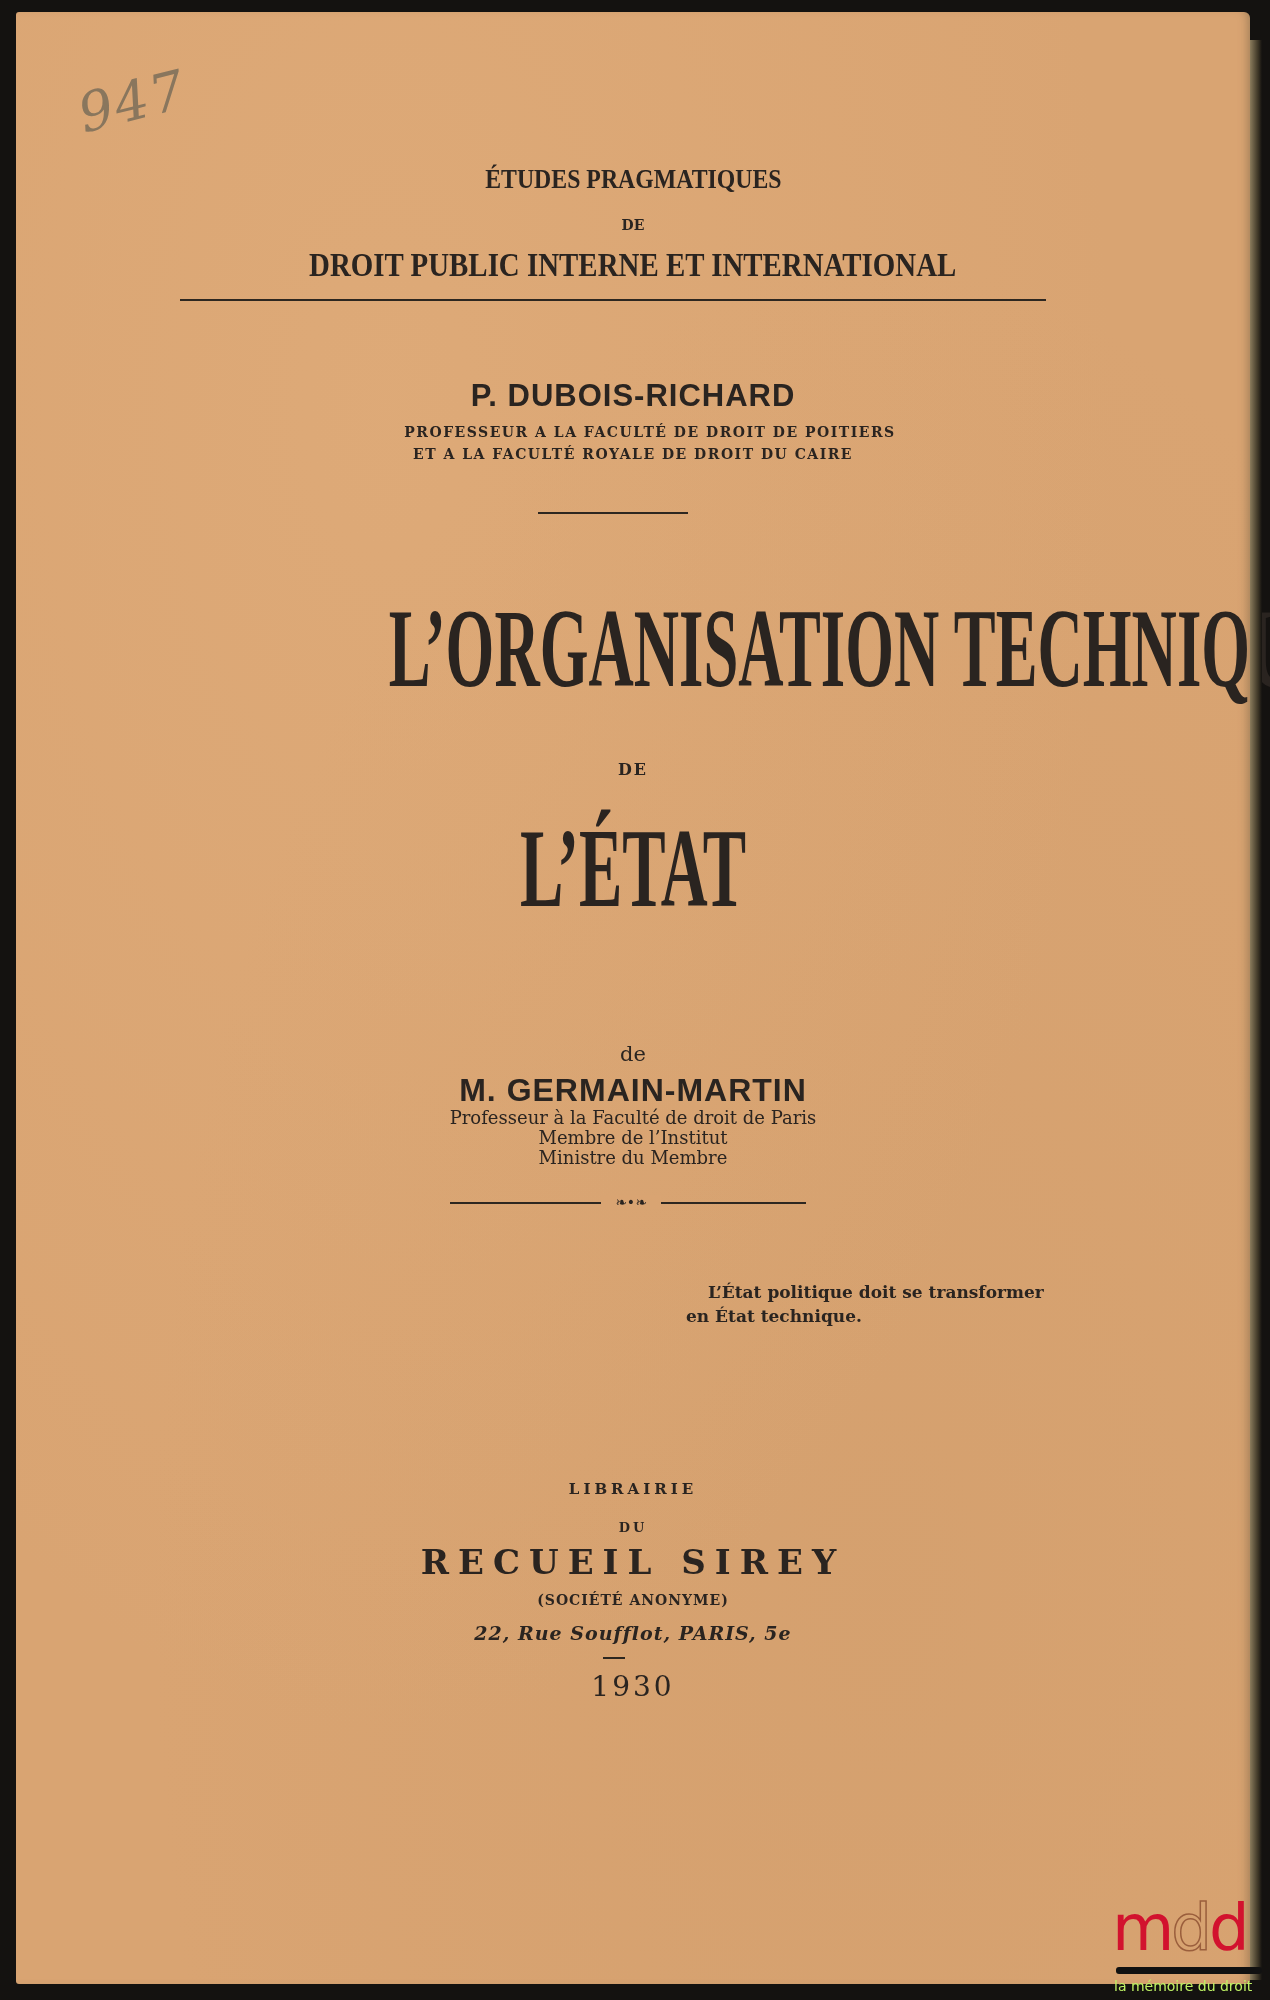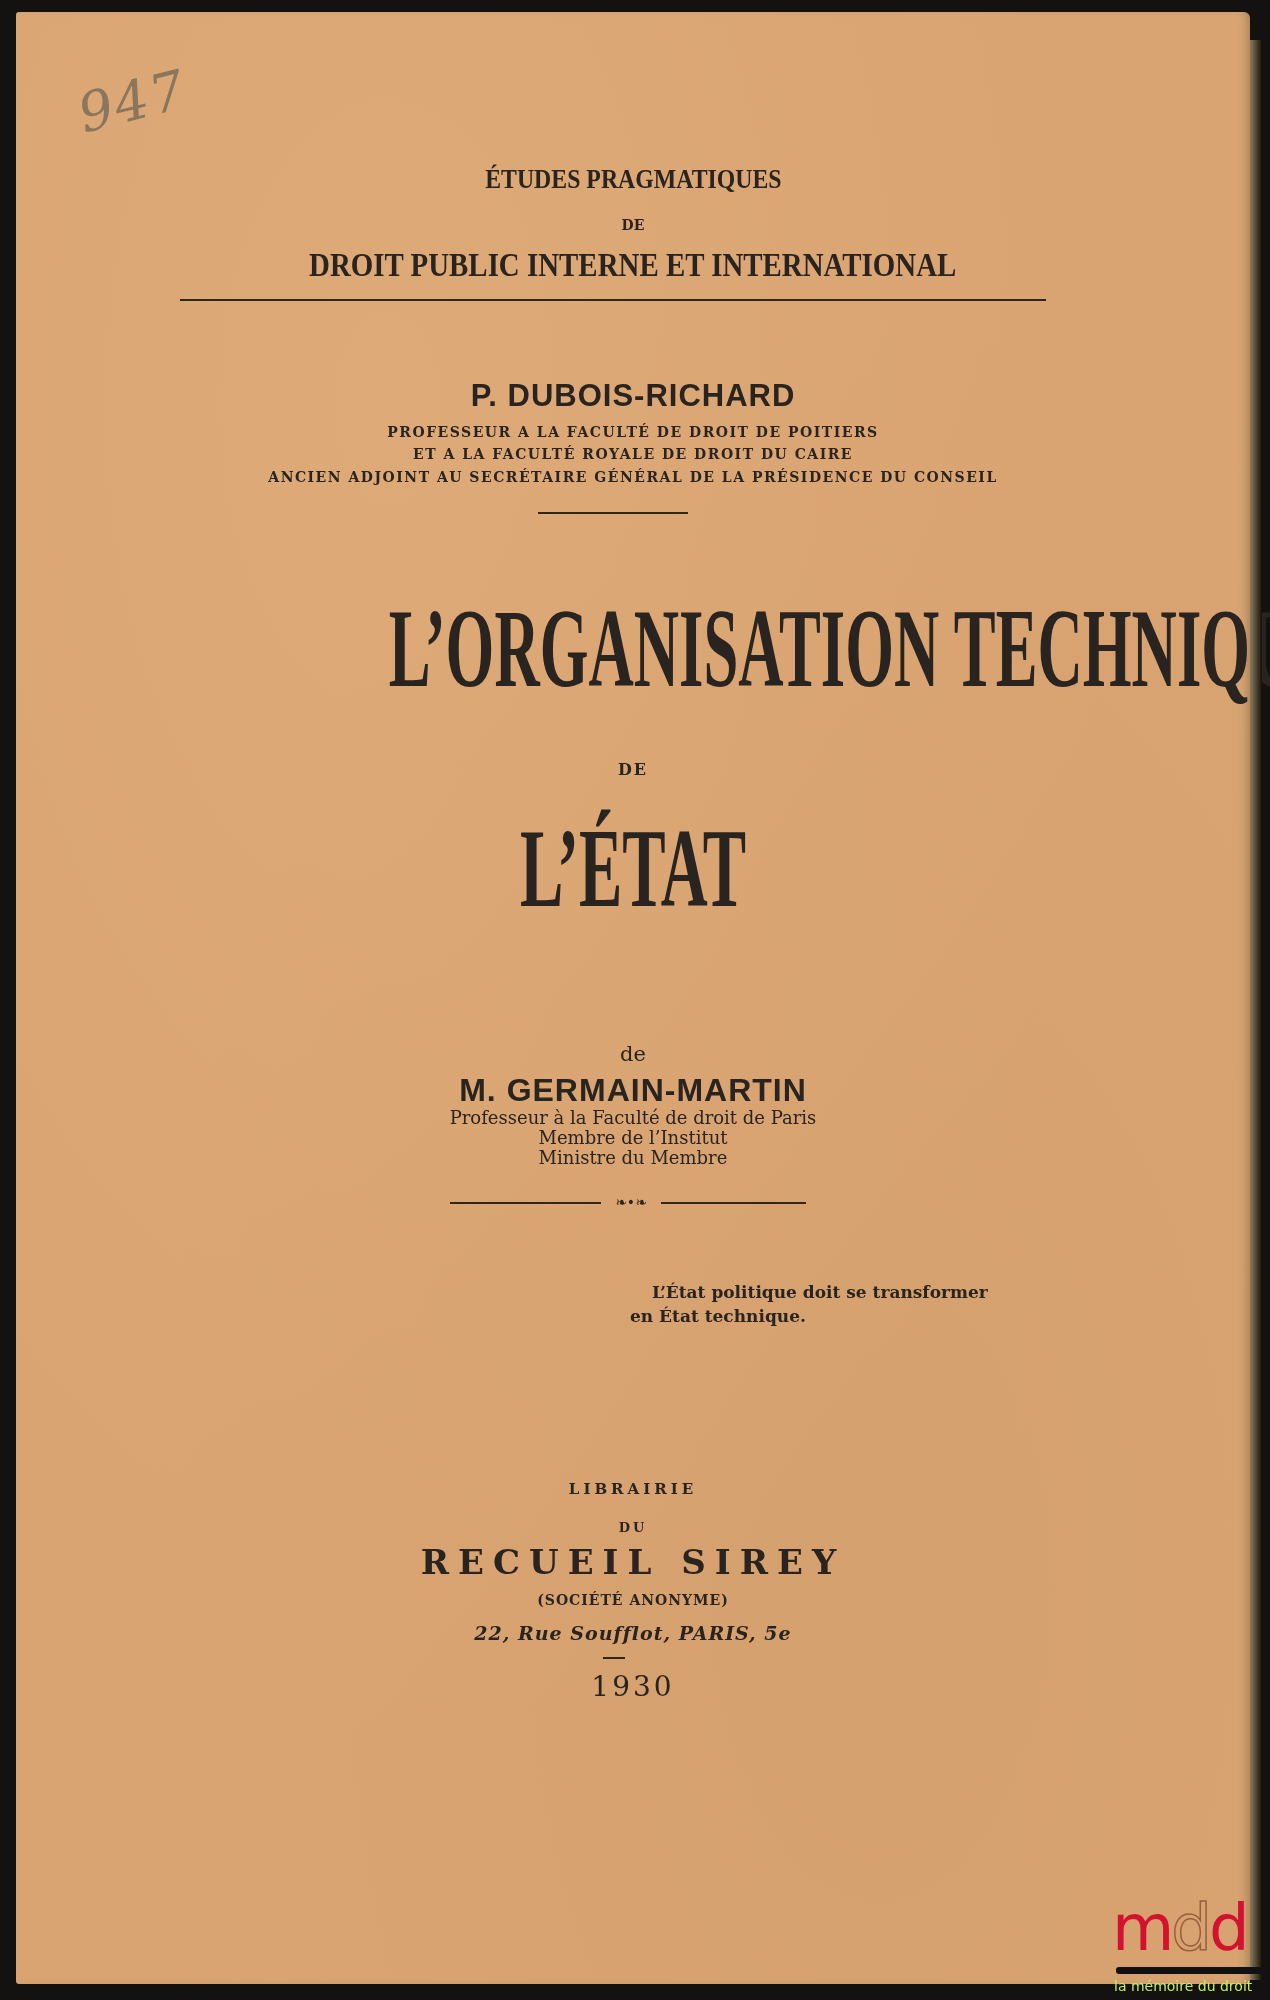--- a/index.html
+++ b/index.html
@@ -43,42 +43,42 @@
     transform: rotate(-14deg);
     letter-spacing: 2px;
     opacity: 0.75;
   }
   .rule { position: absolute; background: #2d2720; }
   .series1 { top: 150px; font-size: 28px; }
   .series-de { top: 205px; font-size: 14px; font-weight: bold; }
   .series2 { top: 232px; font-size: 34px; }
   .author { top: 366px; font-size: 31px; font-weight: bold; letter-spacing: 1px; }
   .aff { font-size: 14px; font-weight: bold; letter-spacing: 1.5px; }
-  .aff1 { top: 412px; }
+  .aff1 { top: 412px; margin-left: 17px; }
   .aff2 { top: 434px; }
   .aff3 { top: 457px; }
   .title1 { top: 580px; font-size: 112px; line-height: 1; }
   .title-de { top: 748px; font-size: 16px; font-weight: bold; letter-spacing: 2px; }
   .title2 { top: 800px; font-size: 112px; line-height: 1; }
   .preface { top: 990px; font-size: 27px; letter-spacing: 3px; }
   .preface-de { top: 1030px; font-size: 21px; }
   .prefacer { top: 1060px; font-size: 32px; font-weight: bold; letter-spacing: 1px; }
   .pf-aff { font-size: 18px; line-height: 20px; }
   .pf1 { top: 1096px; }
   .pf2 { top: 1116px; }
   .pf3 { top: 1136px; }
   .ornament {
     position: absolute; top: 1183px; left: 585px; width: 60px;
     text-align: center; font-size: 14px; color: #2a2420;
     font-family: "DejaVu Sans", sans-serif;
     background: #d9a472;
     line-height: 14px;
   }
   .epigraph {
-    position: absolute; left: 614px; top: 1268px;
+    position: absolute; left: 670px; top: 1268px;
     font-size: 17px; font-weight: bold; color: #2a2420; line-height: 24px;
   }
   .epigraph .l1 { padding-left: 22px; display: block; }
   .epigraph .l2 { display: block; }
   .librairie { top: 1468px; font-size: 15px; font-weight: bold; letter-spacing: 4px; }
   .du { top: 1508px; font-size: 13px; font-weight: bold; letter-spacing: 3px; }
   .recueil { top: 1530px; font-size: 34px; font-weight: bold; letter-spacing: 9px; }
   .sa { top: 1580px; font-size: 14px; font-weight: bold; letter-spacing: 1px; }
   .address { top: 1610px; font-size: 19px; font-style: italic; font-weight: bold; letter-spacing: 1px; }
   .year { top: 1658px; font-size: 28px; letter-spacing: 3px; }
@@ -115,21 +115,20 @@
   <div class="center serif series-de">DE</div>
   <div class="center serif series2">
     <span class="condensed" style="transform: scaleX(0.85);">DROIT PUBLIC INTERNE ET INTERNATIONAL</span>
   </div>
 
   <div class="rule" style="left:164px; top:287px; width:866px; height:2px;"></div>
 
   <div class="center sans author">P. DUBOIS-RICHARD</div>
   <div class="center serif aff aff1">PROFESSEUR A LA FACULTÉ DE DROIT DE POITIERS</div>
   <div class="center serif aff aff2">ET A LA FACULTÉ ROYALE DE DROIT DU CAIRE</div>
-  <div class="center serif aff aff3">ANCIEN ADJOINT AU SECRÉTAIRE GÉNÉRAL DE LA PRÉSIDENCE DU CONSEIL</div>
 
   <div class="rule" style="left:522px; top:500px; width:150px; height:2px;"></div>
 
   <div class="center title1">
     <span class="condensed" style="transform: scaleX(0.56); white-space: nowrap;">L’ORGANISATION TECHNIQUE</span>
   </div>
   <div class="center serif title-de">DE</div>
   <div class="center title2">
     <span class="condensed" style="transform: scaleX(0.58);">L’ÉTAT</span>
   </div>

